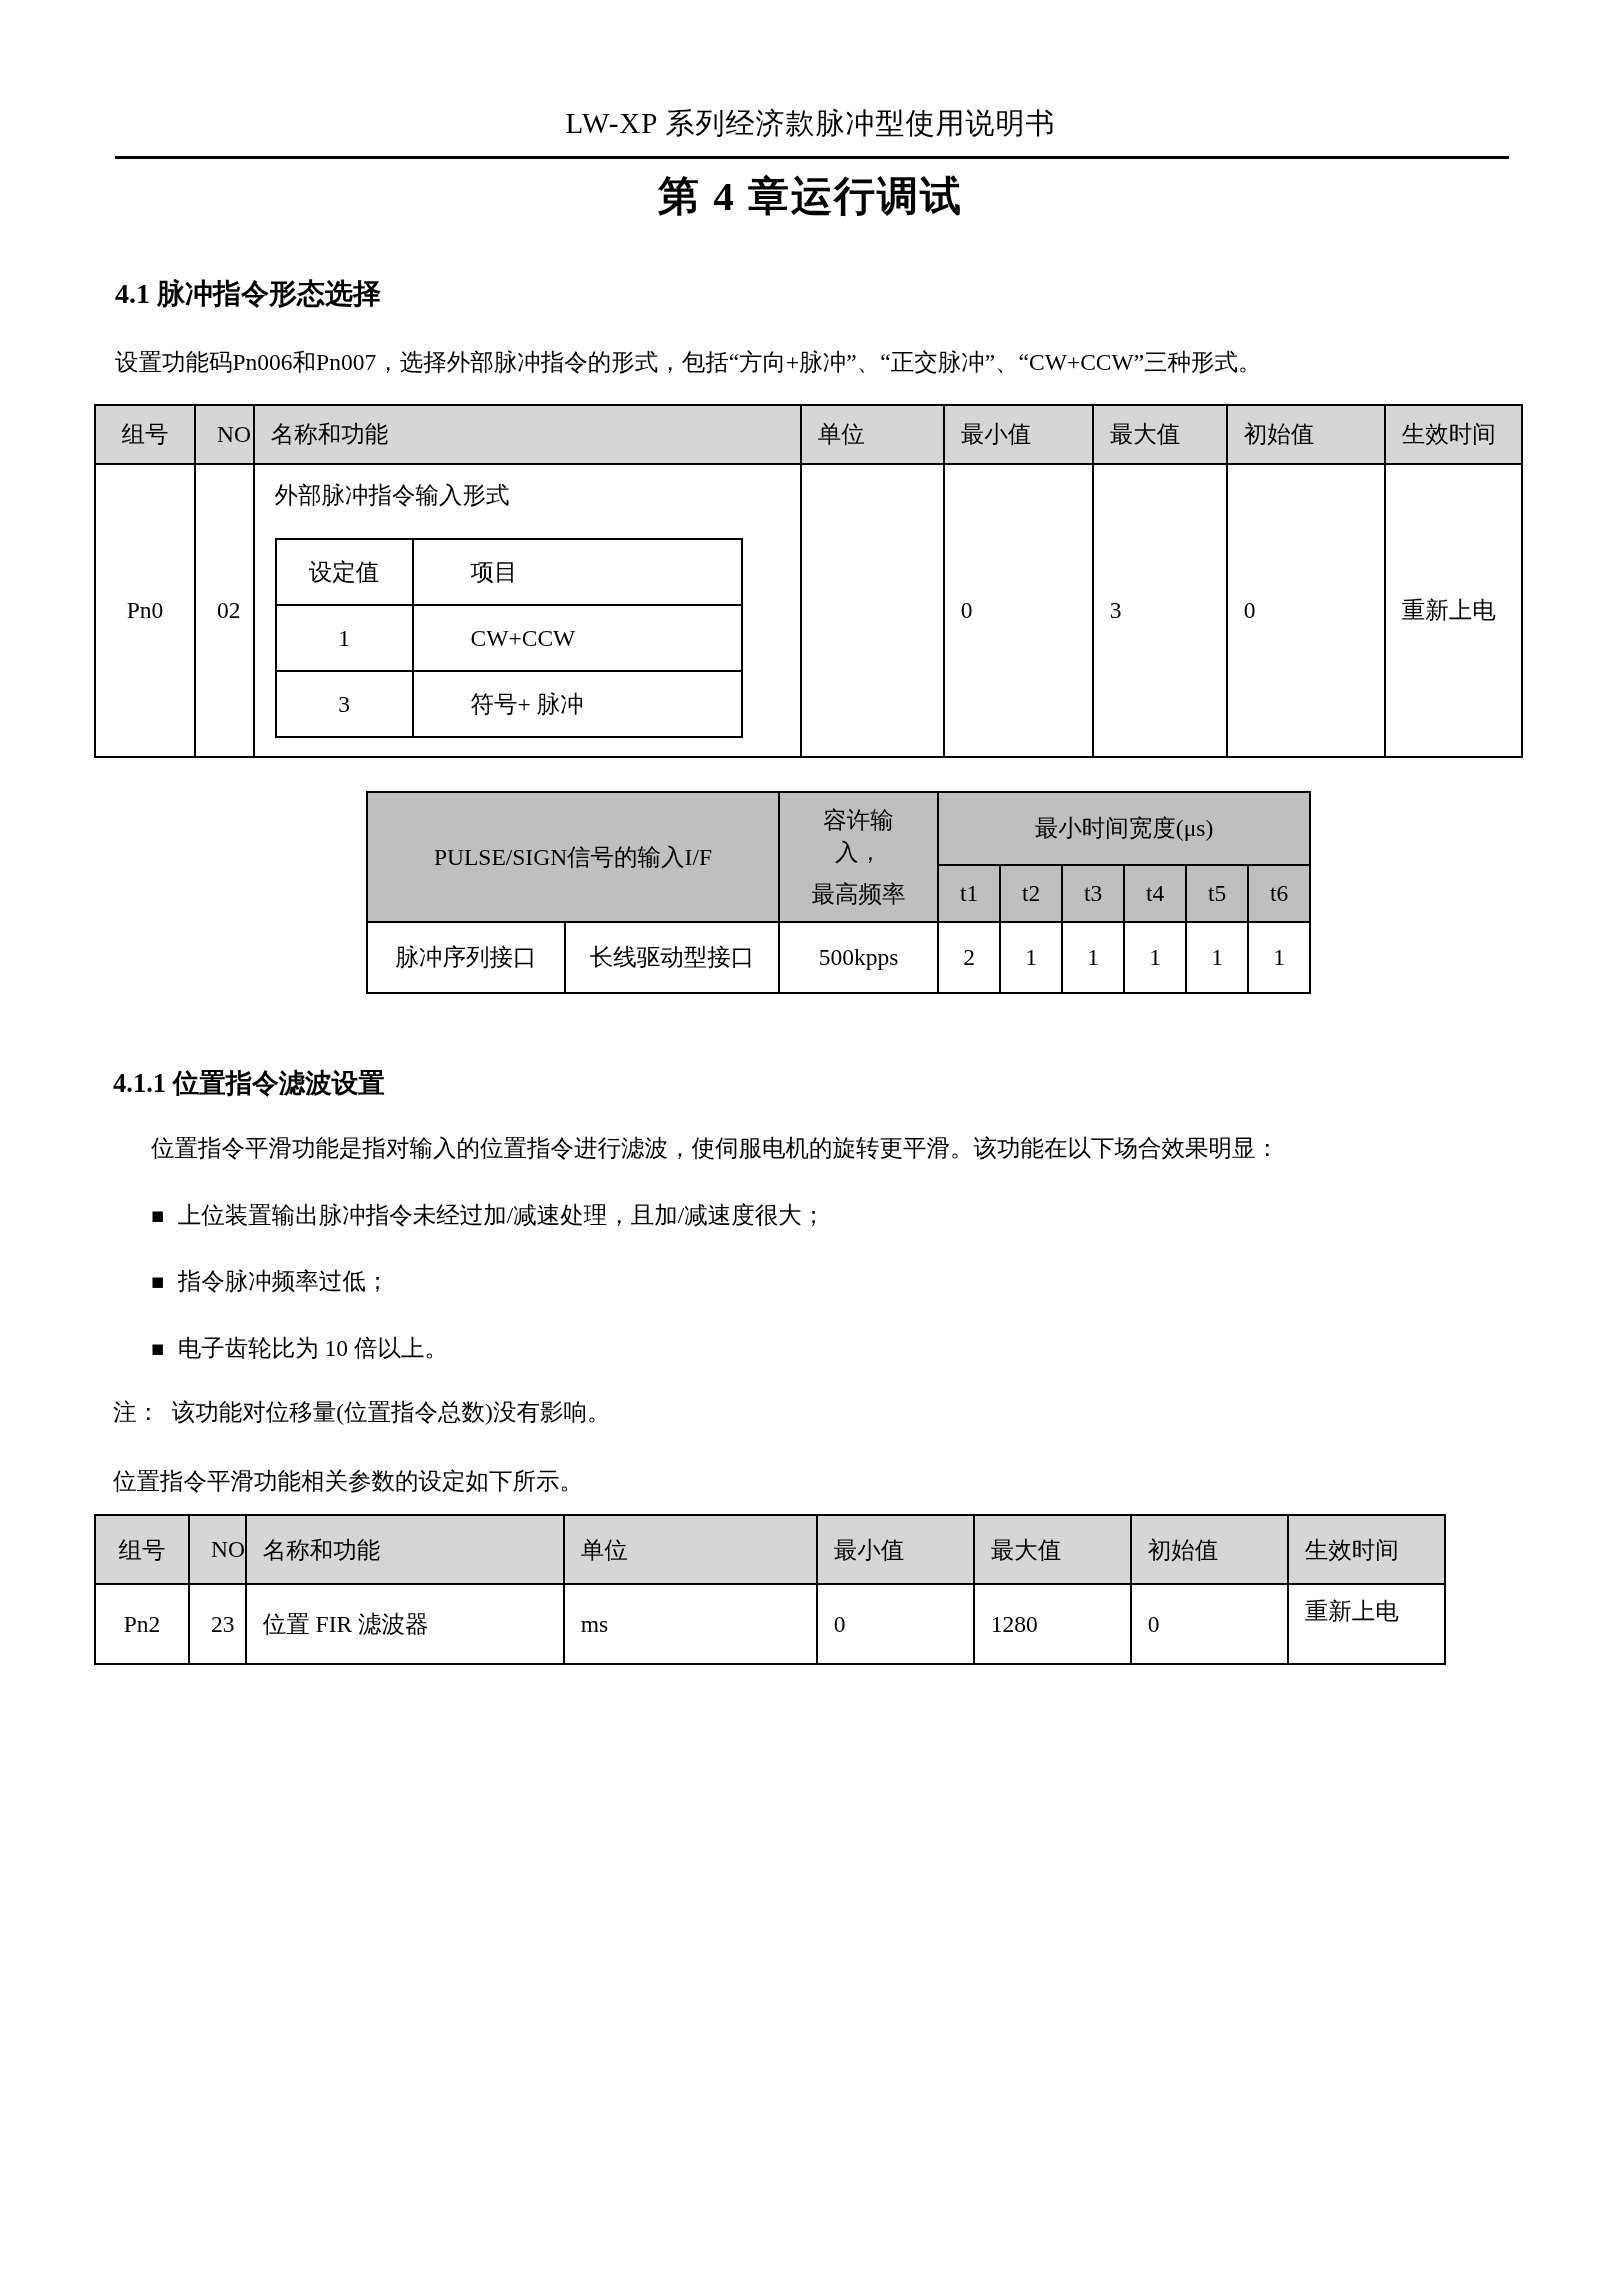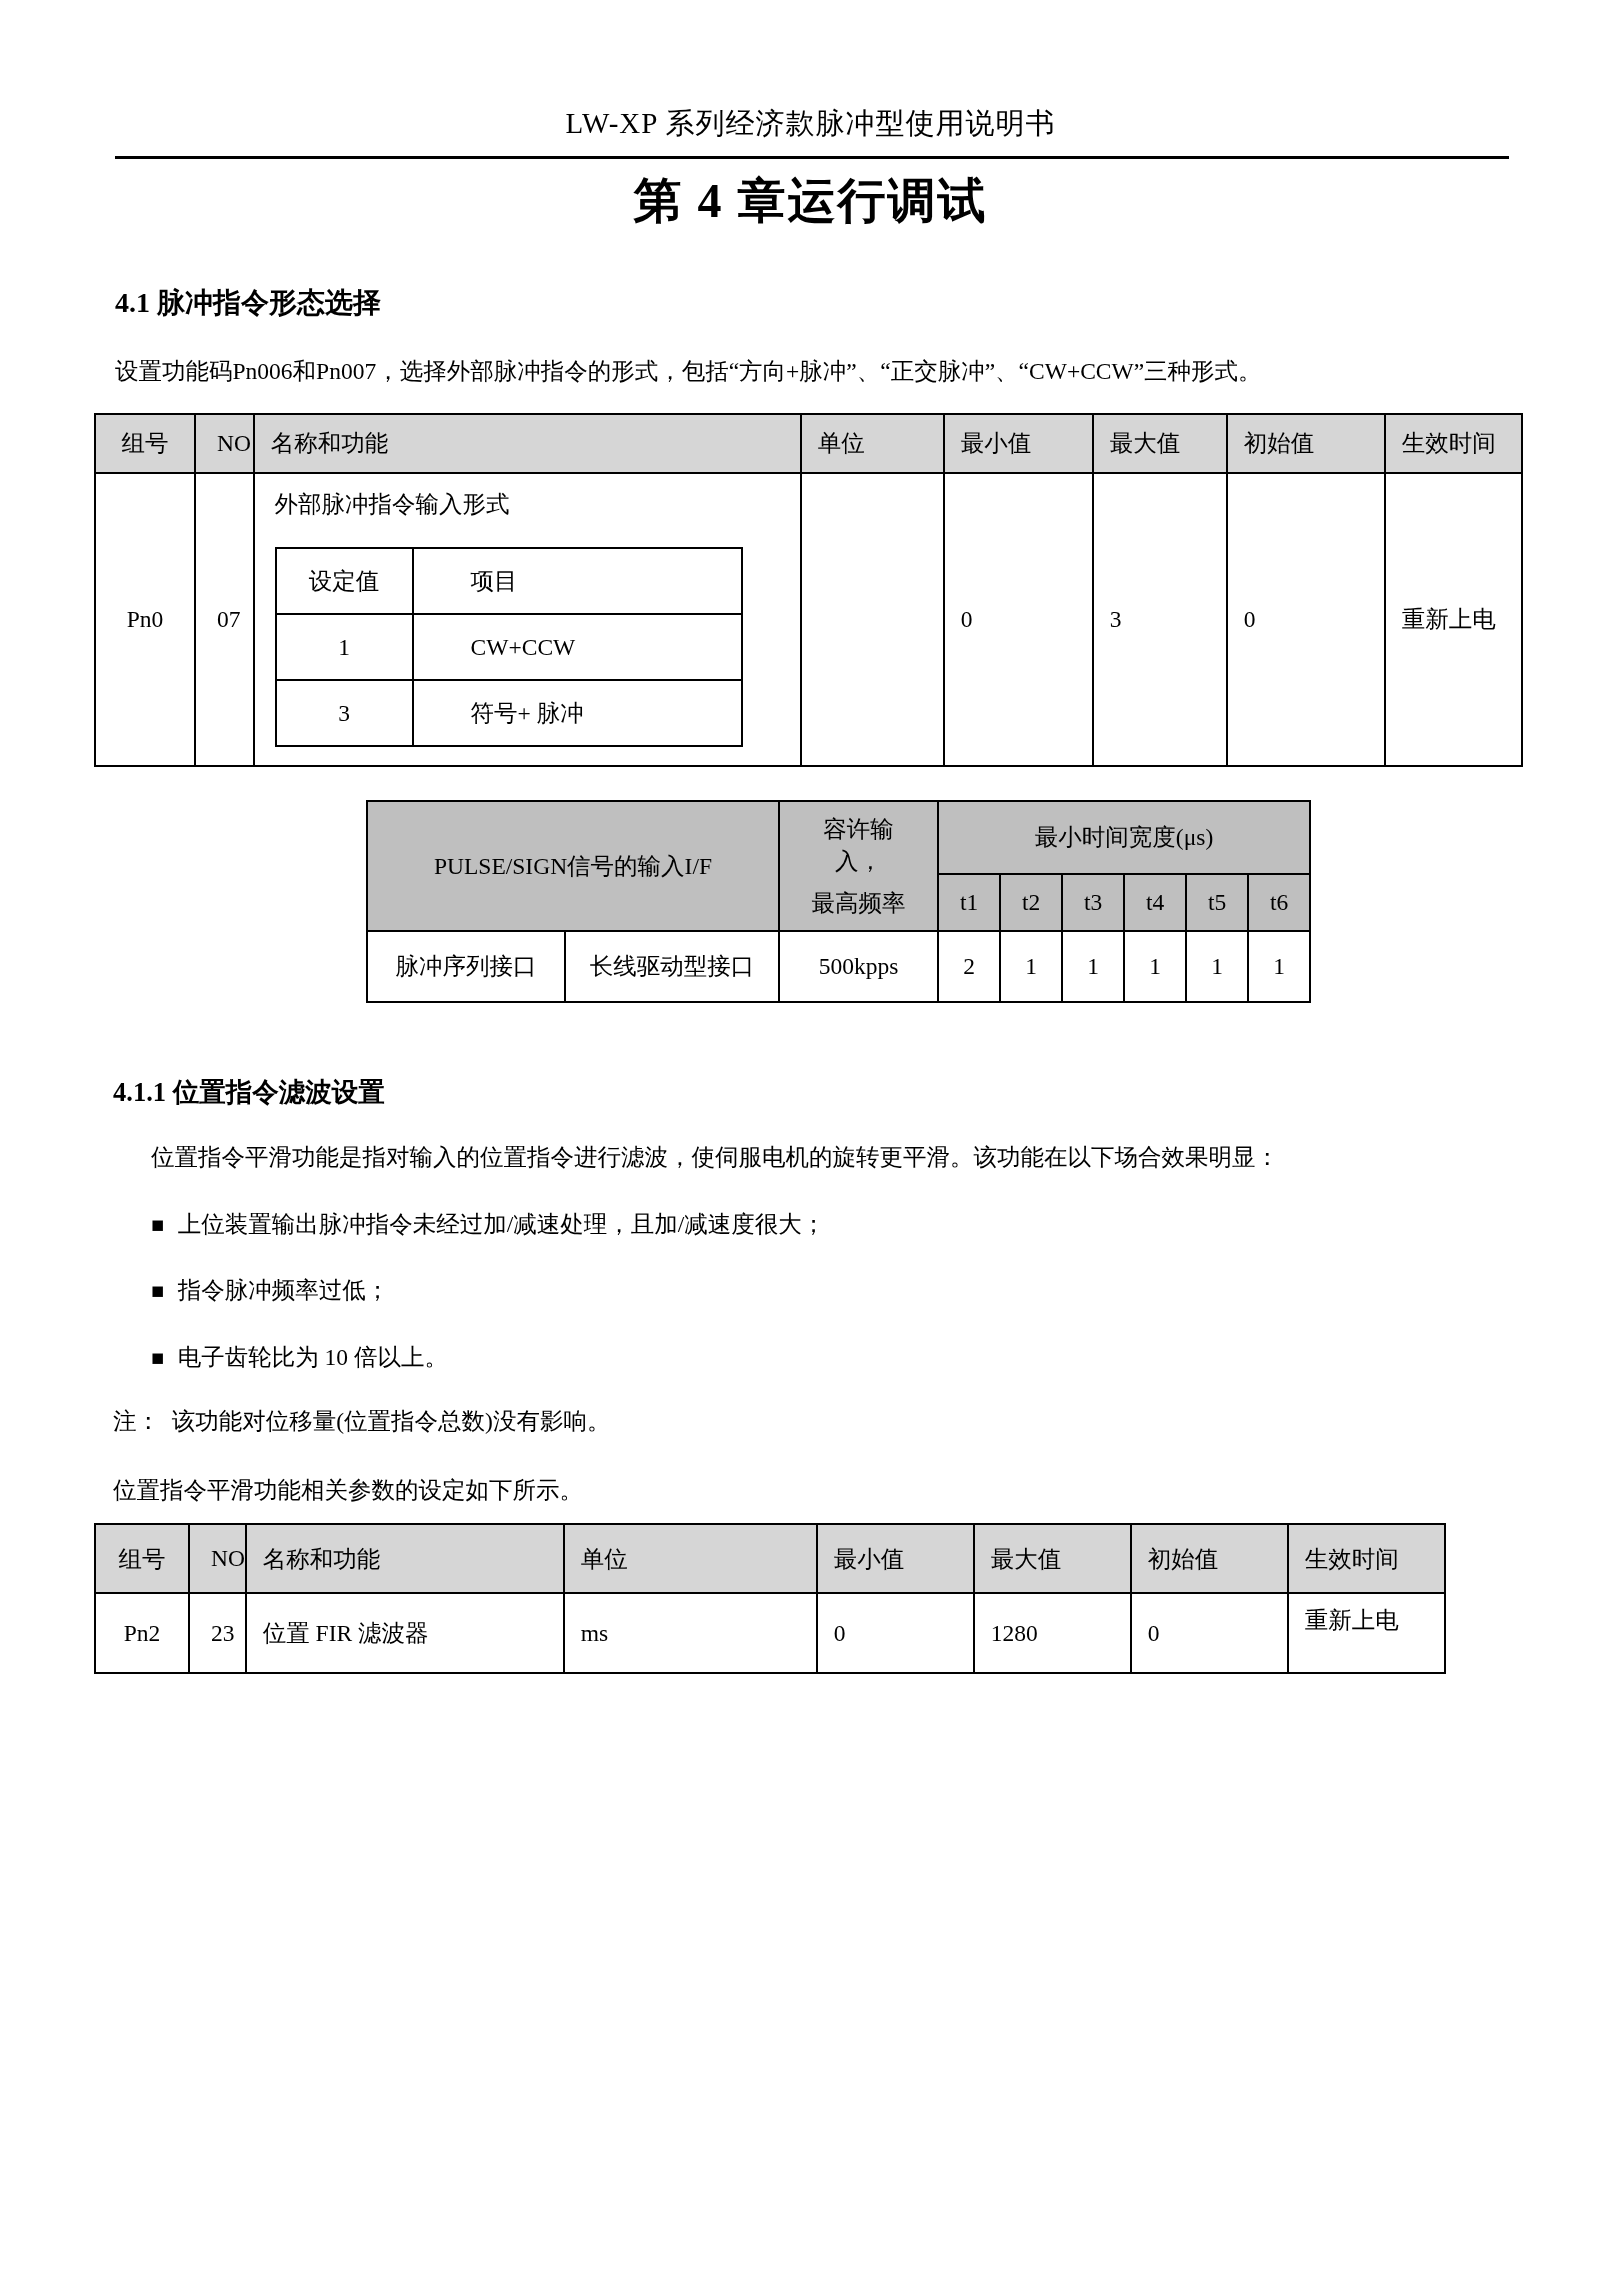--- a/index.html
+++ b/index.html
@@ -10,21 +10,21 @@
     margin:0 auto;
     background:#ffffff;
     color:#000;
     font-family:"Liberation Serif","DejaVu Serif",serif;
     font-size:23.5px;
     overflow:hidden;
   }
   
   .doc-header { margin-top:104px; text-align:center; font-size:29px; letter-spacing:1px; }
   .header-rule { margin:11.8px 112px 0 115px; border-top:3.9px solid #000; }
-  .chapter-title { margin-top:9.8px; text-align:center; font-size:48px; font-weight:bold; letter-spacing:2px; }
+  .chapter-title { margin-top:9.8px; text-align:center; font-size:41px; font-weight:bold; letter-spacing:2px; }
 
   
   .h-41   { margin:51px 0 0 115px; font-size:28px; font-weight:bold; }
   .p-intro{ margin:33px 115px 0 115px; line-height:1.4; }
 
   .h-411  { margin:71px 0 0 113px; font-size:26.5px; font-weight:bold; }
   .p-411  { margin:31px 115px 0 151px; line-height:1.4; }
   .bullet-line { margin:35px 115px 0 151px; line-height:1.35; }
   .bullet-marker { display:inline-block; margin-right:13.7px; font-size:21.6px; }
   .p-note { margin:31px 115px 0 113px; white-space:pre-wrap; }
@@ -96,21 +96,21 @@
       <th class="hdr-cell center">NO</th>
       <th class="hdr-cell left">名称和功能</th>
       <th class="hdr-cell left">单位</th>
       <th class="hdr-cell left">最小值</th>
       <th class="hdr-cell left">最大值</th>
       <th class="hdr-cell left">初始值</th>
       <th class="hdr-cell left">生效时间</th>
     </tr>
     <tr>
       <td class="center">Pn0</td>
-      <td class="center">07</td>
+      <td class="center">02</td>
       <td class="namecell">
         <div class="nested-label">外部脉冲指令输入形式</div>
         <table class="nested-table">
           <colgroup>
                 <col style="width:137px">
                 <col style="width:329px">
               </colgroup>
           <tbody>
                 <tr>
             <td class="center">设定值</td>

